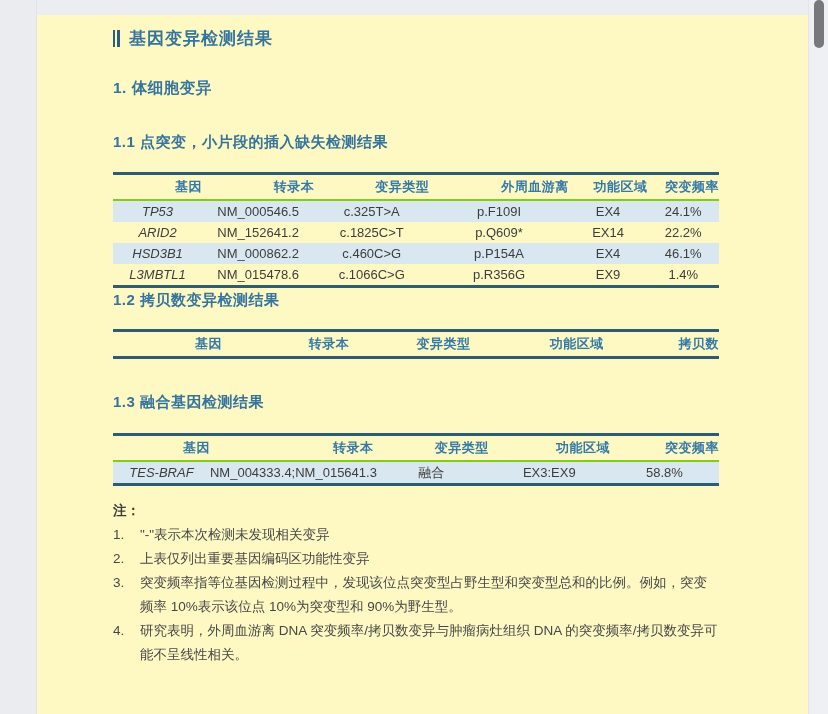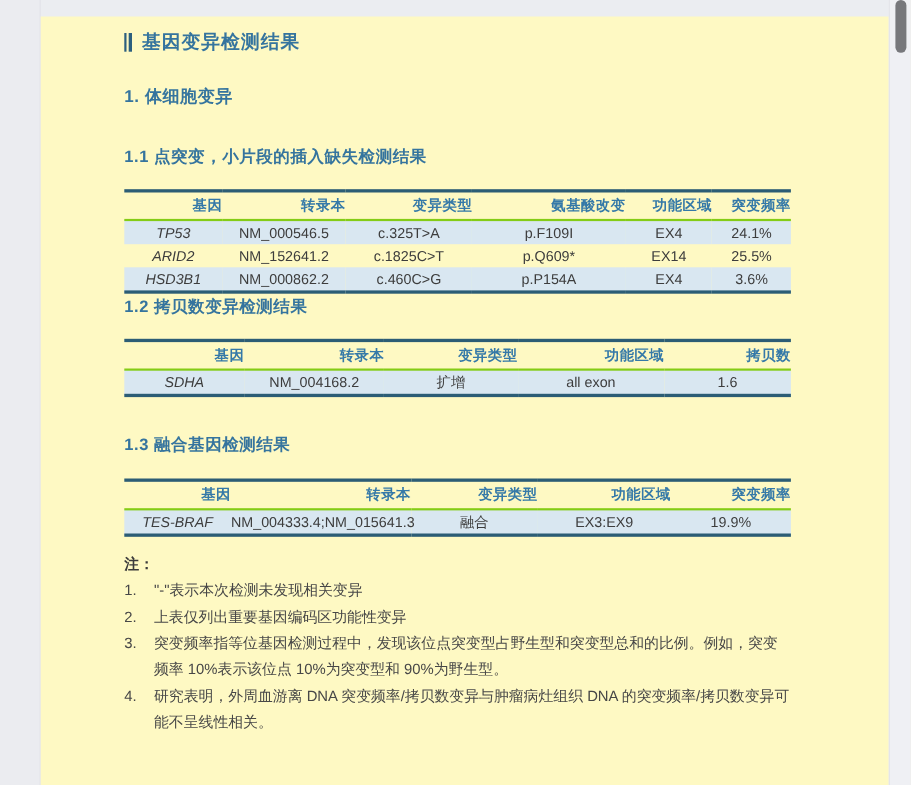--- a/index.html
+++ b/index.html
@@ -88,49 +88,57 @@
             <col style="width:19%">
           <col style="width:23%">
             <col style="width:13%">
             <col style="width:11.8%">
         </colgroup>
         <thead>
           <tr>
             <th>基因</th>
             <th>转录本</th>
             <th>变异类型</th>
-            <th>氨基酸改变</th>
+            <th>外周血游离</th>
             <th>功能区域</th>
             <th>突变频率</th>
           </tr>
         </thead>
         <tbody>
           <tr>
             <td class="gene">TP53</td>
             <td>NM_000546.5</td>
             <td>c.325T&gt;A</td>
             <td>p.F109I</td>
             <td>EX4</td>
             <td>24.1%</td>
           </tr>
           <tr>
             <td class="gene">ARID2</td>
             <td>NM_152641.2</td>
             <td>c.1825C&gt;T</td>
             <td>p.Q609*</td>
             <td>EX14</td>
-            <td>25.5%</td>
+            <td>22.2%</td>
           </tr>
           <tr>
             <td class="gene">HSD3B1</td>
             <td>NM_000862.2</td>
             <td>c.460C&gt;G</td>
             <td>p.P154A</td>
             <td>EX4</td>
-            <td>3.6%</td>
+            <td>46.1%</td>
+          </tr>
+          <tr>
+            <td class="gene">L3MBTL1</td>
+            <td>NM_015478.6</td>
+            <td>c.1066C&gt;G</td>
+            <td>p.R356G</td>
+            <td>EX9</td>
+            <td>1.4%</td>
           </tr>
         </tbody>
       </table>
 
       <div class="h-sub hs2">1.2 拷贝数变异检测结果</div>
 
       <table class="t2">
         <colgroup>
           <col style="width:18%">
             <col style="width:21%">
@@ -141,27 +149,20 @@
         <thead>
           <tr>
             <th>基因</th>
             <th>转录本</th>
             <th>变异类型</th>
             <th>功能区域</th>
             <th>拷贝数</th>
           </tr>
         </thead>
         <tbody>
-          <tr>
-            <td class="gene">SDHA</td>
-            <td>NM_004168.2</td>
-            <td>扩增</td>
-            <td>all exon</td>
-            <td>1.6</td>
-          </tr>
         </tbody>
       </table>
 
       <div class="h-sub hs3">1.3 融合基因检测结果</div>
 
       <table class="t3">
         <colgroup>
           <col style="width:16%">
             <col style="width:27%">
             <col style="width:19%">
@@ -176,21 +177,21 @@
             <th>功能区域</th>
             <th>突变频率</th>
           </tr>
         </thead>
         <tbody>
           <tr>
             <td class="gene">TES-BRAF</td>
             <td>NM_004333.4;NM_015641.3</td>
             <td>融合</td>
             <td>EX3:EX9</td>
-            <td>19.9%</td>
+            <td>58.8%</td>
           </tr>
         </tbody>
       </table>
 
       <div class="notes">
         <div class="notes-label">注：</div>
         <div class="note-item">
           <span class="note-num">1.</span>
           <span class="note-text">"-"表示本次检测未发现相关变异</span>
         </div>

